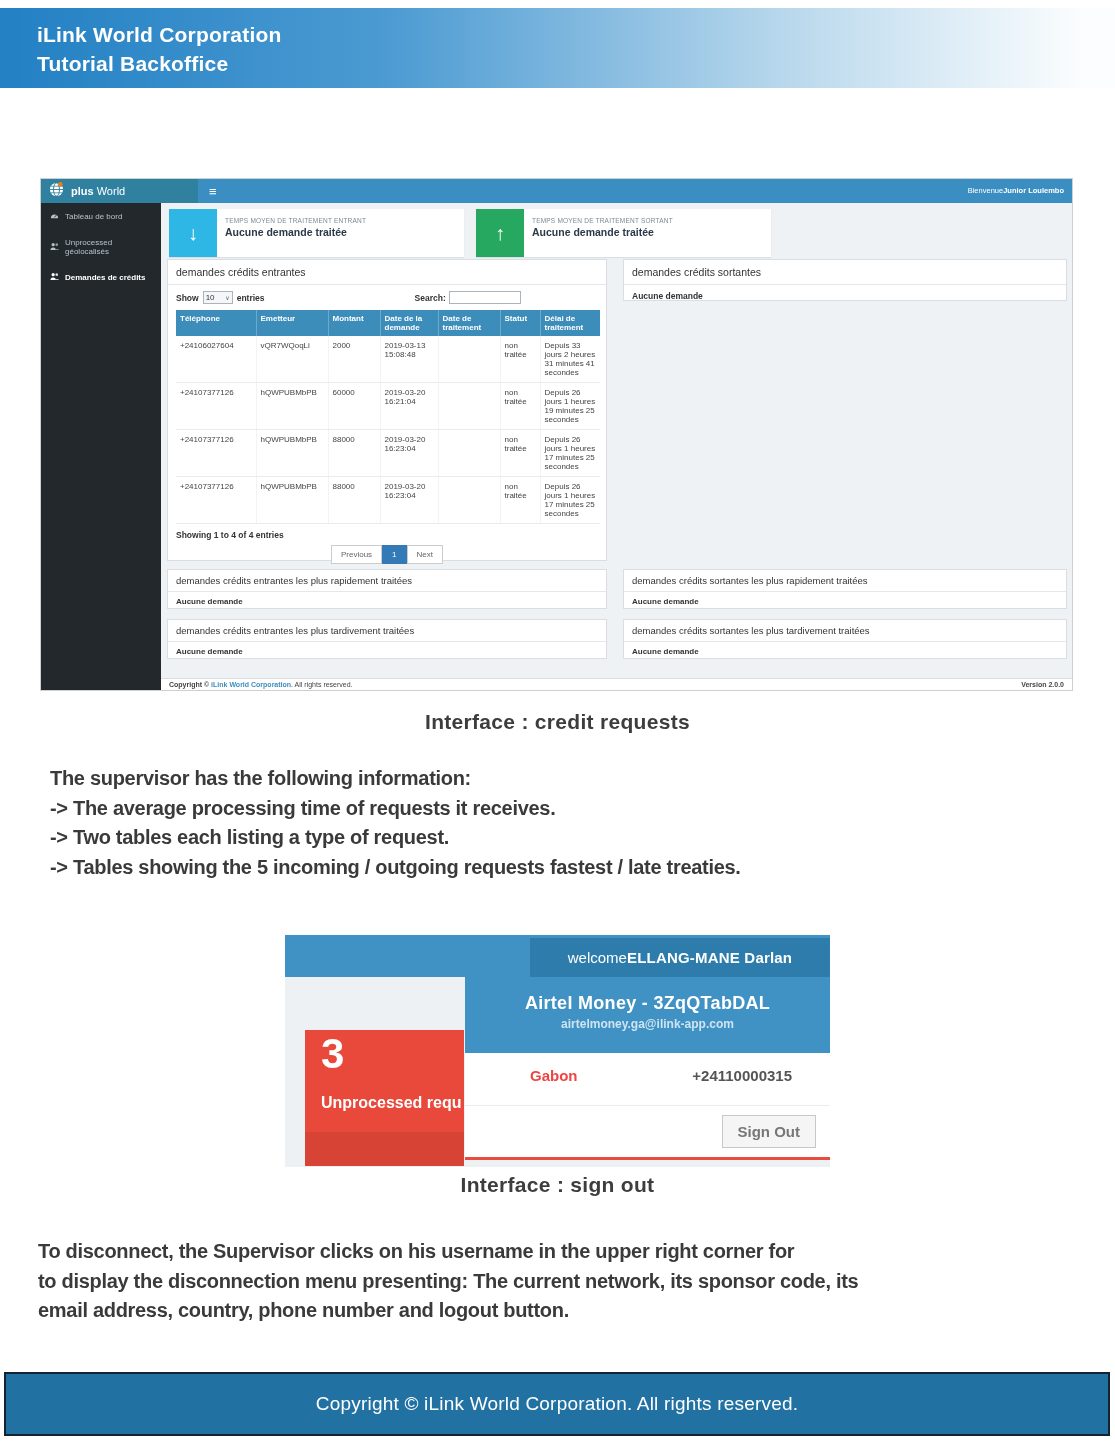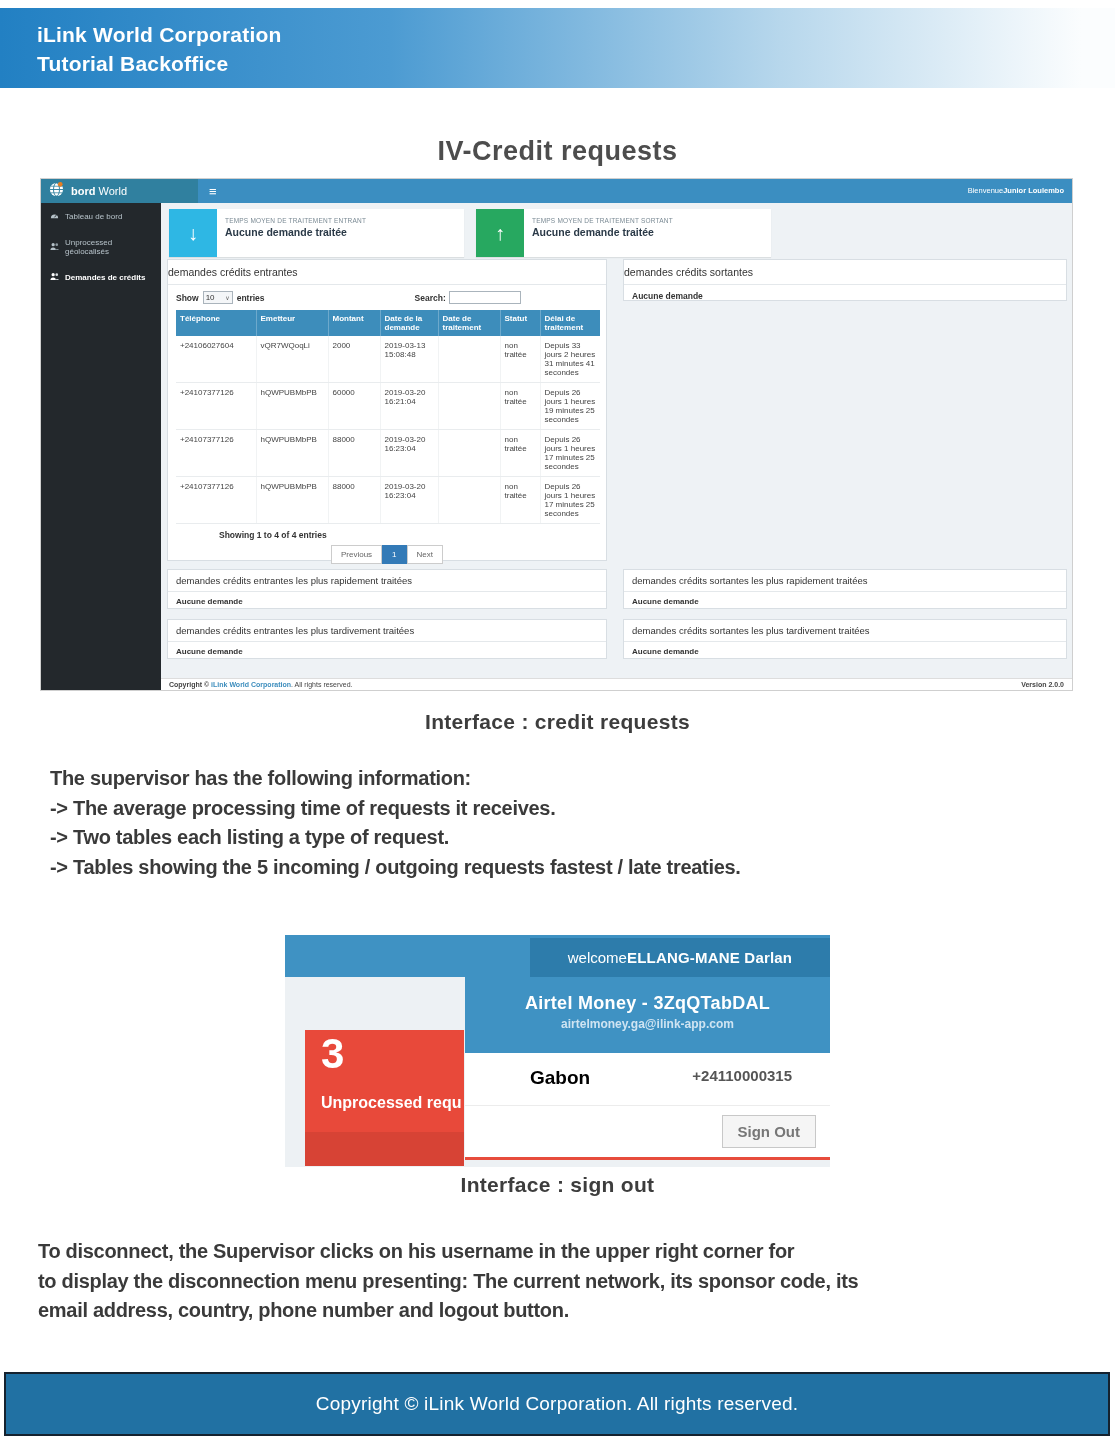--- a/index.html
+++ b/index.html
@@ -45,21 +45,21 @@
     display:flex; align-items:center; justify-content:center; font-size:20px; font-weight:bold; }
   .metric.in  { left:8px;  width:295px; }
   .metric.out { left:315px; width:295px; }
   .metric.in .mic  { background:#2eb7e4; }
   .metric.out .mic { background:#27a860; }
   .metric .mtx { padding:8px 6px 0 56px; }
   .metric .mlabel { font-size:6.5px; color:#7a8a94; letter-spacing:.2px; }
   .metric .mvalue { font-size:10.5px; font-weight:bold; color:#2b3a48; margin-top:2px; }
 
   .panel { position:absolute; background:#fff; border:1px solid #d8dee3; }
-  .panel .ptitle { padding:6px 0; font-size:10.5px; color:#333; border-bottom:1px solid #e4e8eb; }
+  .panel .ptitle { padding:6px 8px; font-size:10.5px; color:#333; border-bottom:1px solid #e4e8eb; }
   .panel .pempty { padding:6px 8px; font-size:8.5px; font-weight:bold; color:#333; }
   .panel.small .ptitle { font-size:9.5px; padding:5px 8px; }
   .panel.small .pempty { font-size:8px; padding:5px 8px; }
 
   .p-in  { left:6px;  top:56px; width:440px; height:302px; }
   .p-out { left:462px; top:56px; width:444px; height:42px; }
   .p-b1 { left:6px;   top:366px; width:440px; height:40px; }
   .p-b2 { left:462px; top:366px; width:444px; height:40px; }
   .p-b3 { left:6px;   top:416px; width:440px; height:40px; }
   .p-b4 { left:462px; top:416px; width:444px; height:40px; }
@@ -73,21 +73,21 @@
 
   table.grid { border-collapse:collapse; margin:1px 8px 0 8px; width:424px; table-layout:fixed; }
   table.grid th { background:#3d8dbb; color:#fff; font-size:8px; text-align:left; padding:4px 4px;
     border-left:1px solid rgba(255,255,255,.25); font-weight:bold; vertical-align:top; }
   table.grid th:first-child { border-left:none; }
   table.grid td { font-size:8px; color:#444; padding:5px 4px; vertical-align:top;
     border-bottom:1px solid #e9ecee; border-left:1px solid #f1f3f4; background:#fff; }
   table.grid td:first-child { border-left:none; }
   .c0{width:80px}.c1{width:72px}.c2{width:52px}.c3{width:58px}.c4{width:62px}.c5{width:40px}.c6{width:60px}
 
-  .showing { padding:6px 8px 2px 8px; font-size:8.5px; font-weight:bold; color:#333;margin-left:43px; }
+  .showing { padding:6px 8px 2px 8px; font-size:8.5px; font-weight:bold; color:#333; }
   .pager { display:flex; justify-content:center; gap:0; margin-top:3px; }
   .pbtn { font-size:8px; color:#666; border:1px solid #ccc; background:#fff; padding:4px 9px; cursor:pointer; }
   .pbtn.num { background:#337ab7; color:#fff; border-color:#337ab7; }
 
   
   .caption { position:absolute; width:1115px; text-align:center; font-size:21px; font-weight:bold;
     color:#3d3d3d; letter-spacing:.3px; }
   .cap1 { top:710px; }
   .cap2 { top:1173px; }
   .bodytext { position:absolute; color:#3a3a3a; font-weight:bold; font-size:20px; line-height:29.5px;
@@ -100,21 +100,21 @@
   .s2-topbar { position:absolute; left:0; top:0; right:0; height:42px; background:#3f92c3; }
   .s2-welcome { position:absolute; right:0; top:3px; width:300px; height:39px; background:#2d7cab;
     color:#fff; font-size:15px; display:flex; align-items:center; justify-content:center; cursor:pointer; }
   .s2-welcome b { font-weight:bold; margin-left:0; letter-spacing:.2px; }
   .s2-drop { position:absolute; left:180px; top:42px; width:365px; height:76px; background:#3f92c3;
     text-align:center; color:#fff; }
   .s2-net { font-size:18px; font-weight:bold; margin-top:16px; letter-spacing:.3px; }
   .s2-mail { font-size:12px; font-weight:bold; color:#cfe4f2; margin-top:3px; }
   .s2-panel { position:absolute; left:180px; top:118px; width:365px; height:107px; background:#fff;
     border-bottom:3px solid #e74c3c; }
-  .s2-country { position:absolute; left:65px; top:14px; font-size:19px; font-weight:bold; color:#000000; }
+  .s2-country { position:absolute; left:65px; top:14px; font-size:15px; font-weight:bold; color:#ef4444; }
   .s2-phone { position:absolute; right:38px; top:14px; font-size:15px; font-weight:bold; color:#555; }
   .s2-div { position:absolute; left:0; right:0; top:52px; border-top:1px solid #ececec; }
   .s2-signout { position:absolute; right:14px; top:62px; padding:7px 15px; font-size:15px; font-weight:bold;
     color:#777; background:#f5f5f5; border:1px solid #c8c8c8; cursor:pointer; }
   .s2-redcard { position:absolute; left:20px; top:95px; width:159px; height:136px; background:#e8493a; overflow:hidden; }
   .s2-stat { position:absolute; left:16px; top:0px; font-size:42px; font-weight:bold; color:#fff; }
   .s2-statlabel { position:absolute; left:16px; top:64px; font-size:16px; font-weight:bold; color:#fff; white-space:nowrap; }
   .s2-redfoot { position:absolute; left:0; right:0; bottom:0; height:34px; background:rgba(0,0,0,.07); }
 
   
@@ -125,36 +125,35 @@
 </head>
 <body>
 
 <div class="page">
 
   <div class="doc-header">
     <div class="hl">iLink World Corporation</div>
     <div class="hl">Tutorial Backoffice</div>
   </div>
 
-  <div class="doc-title">IV-Credit requests</div>
 
   <div class="shot1">
     <div class="s1-nav"></div>
     <div class="s1-brand">
       <span>
         <svg width="15" height="15" viewBox="0 0 16 16">
           <circle cx="8" cy="8" r="7" fill="#fff"></circle>
           <ellipse cx="8" cy="8" rx="3.2" ry="7" fill="none" stroke="#30809f" stroke-width="1"></ellipse>
           <line x1="1" y1="8" x2="15" y2="8" stroke="#30809f" stroke-width="1"></line>
           <line x1="2" y1="4.5" x2="14" y2="4.5" stroke="#30809f" stroke-width="0.8"></line>
           <line x1="2" y1="11.5" x2="14" y2="11.5" stroke="#30809f" stroke-width="0.8"></line>
           <circle cx="12" cy="2.5" r="2.5" fill="#e67e22"></circle>
         </svg>
       </span>
-      <span class="bname"><b>bord</b> <span>World</span></span>
+      <span class="bname"><b>plus</b> <span>World</span></span>
     </div>
     <div class="s1-burger">≡</div>
     <div class="s1-user">
       <span>Bienvenue </span>
       <b>Junior Loulembo</b>
     </div>
 
     <div class="s1-sidebar">
       <div class="s1-item">
         <span>

